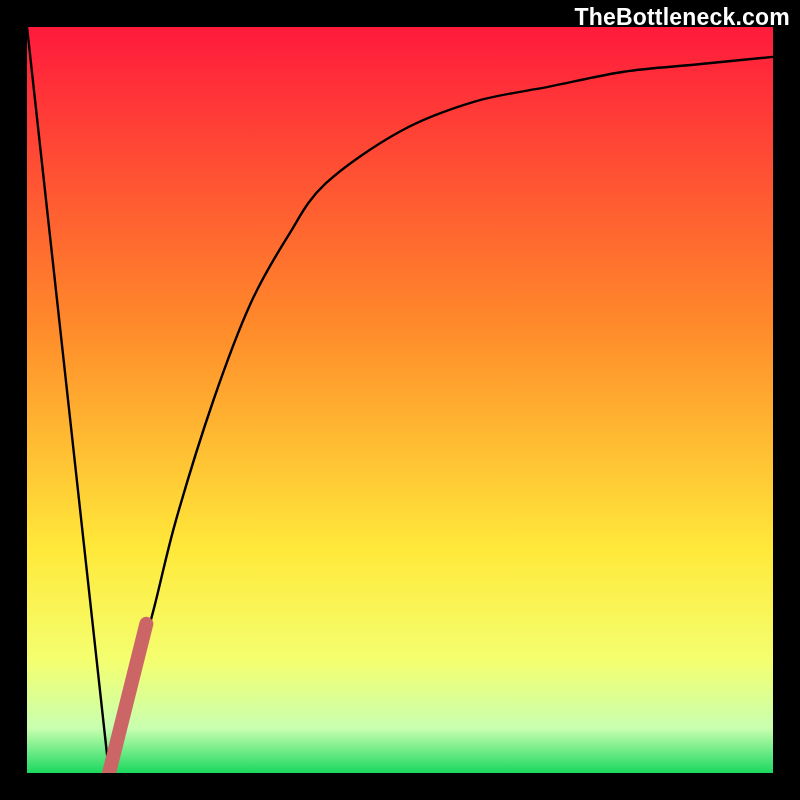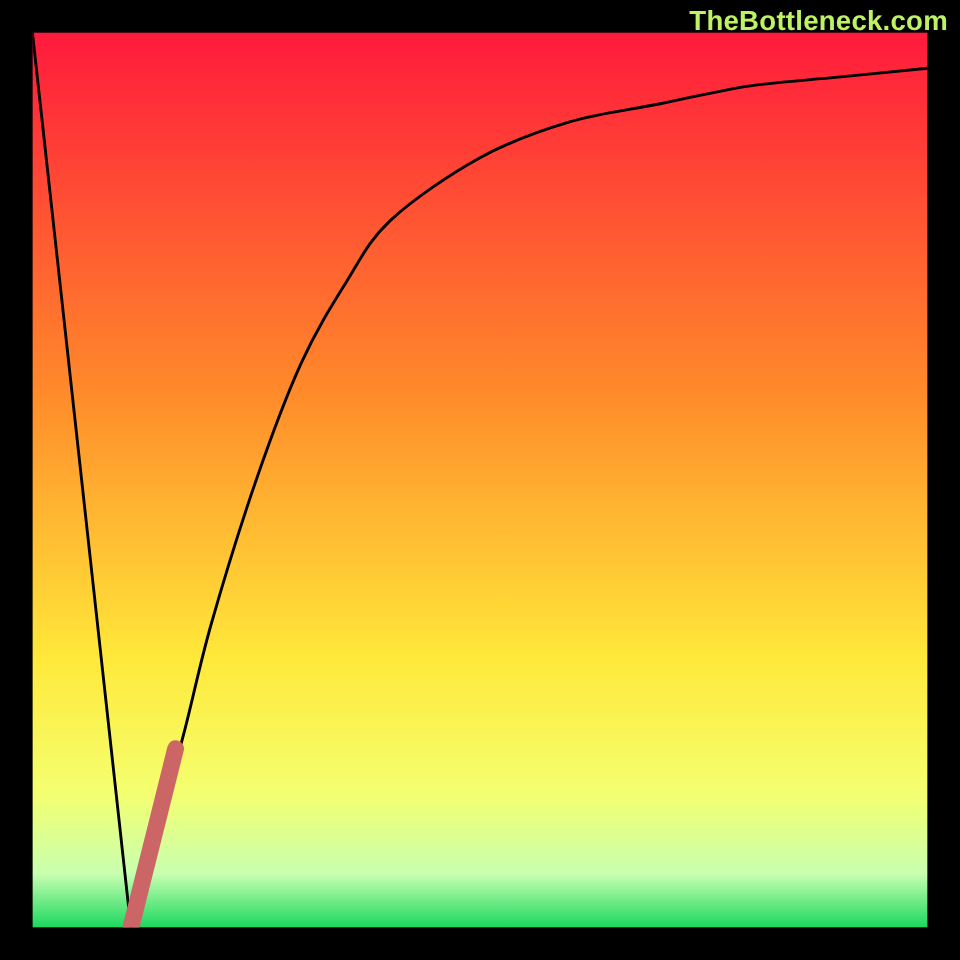--- a/index.html
+++ b/index.html
@@ -26,21 +26,21 @@
     background: #000;
   }
   .plot-inner {
     position: absolute;
     inset: 0;
   }
   .watermark {
     position: absolute;
     right: 10px;
     top: 4px;
-    color: #bef264;
+    color: #ffffff;
     font-size: 23px;
     font-weight: 600;
     letter-spacing: 0.2px;
   }
   svg { display: block; }
 </style>
 </head>
 <body>
 
 <div class="stage">

